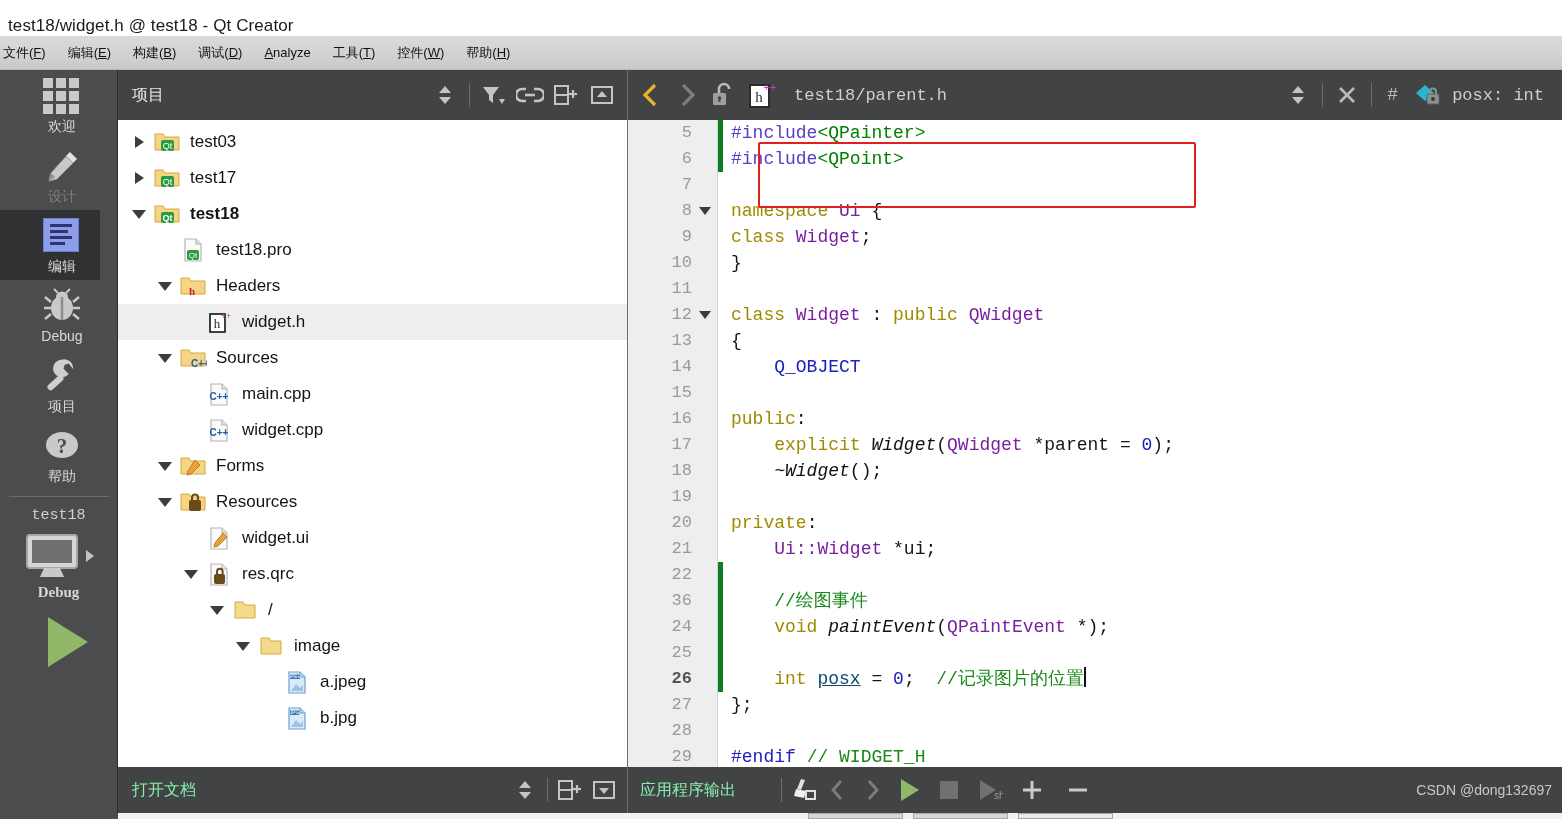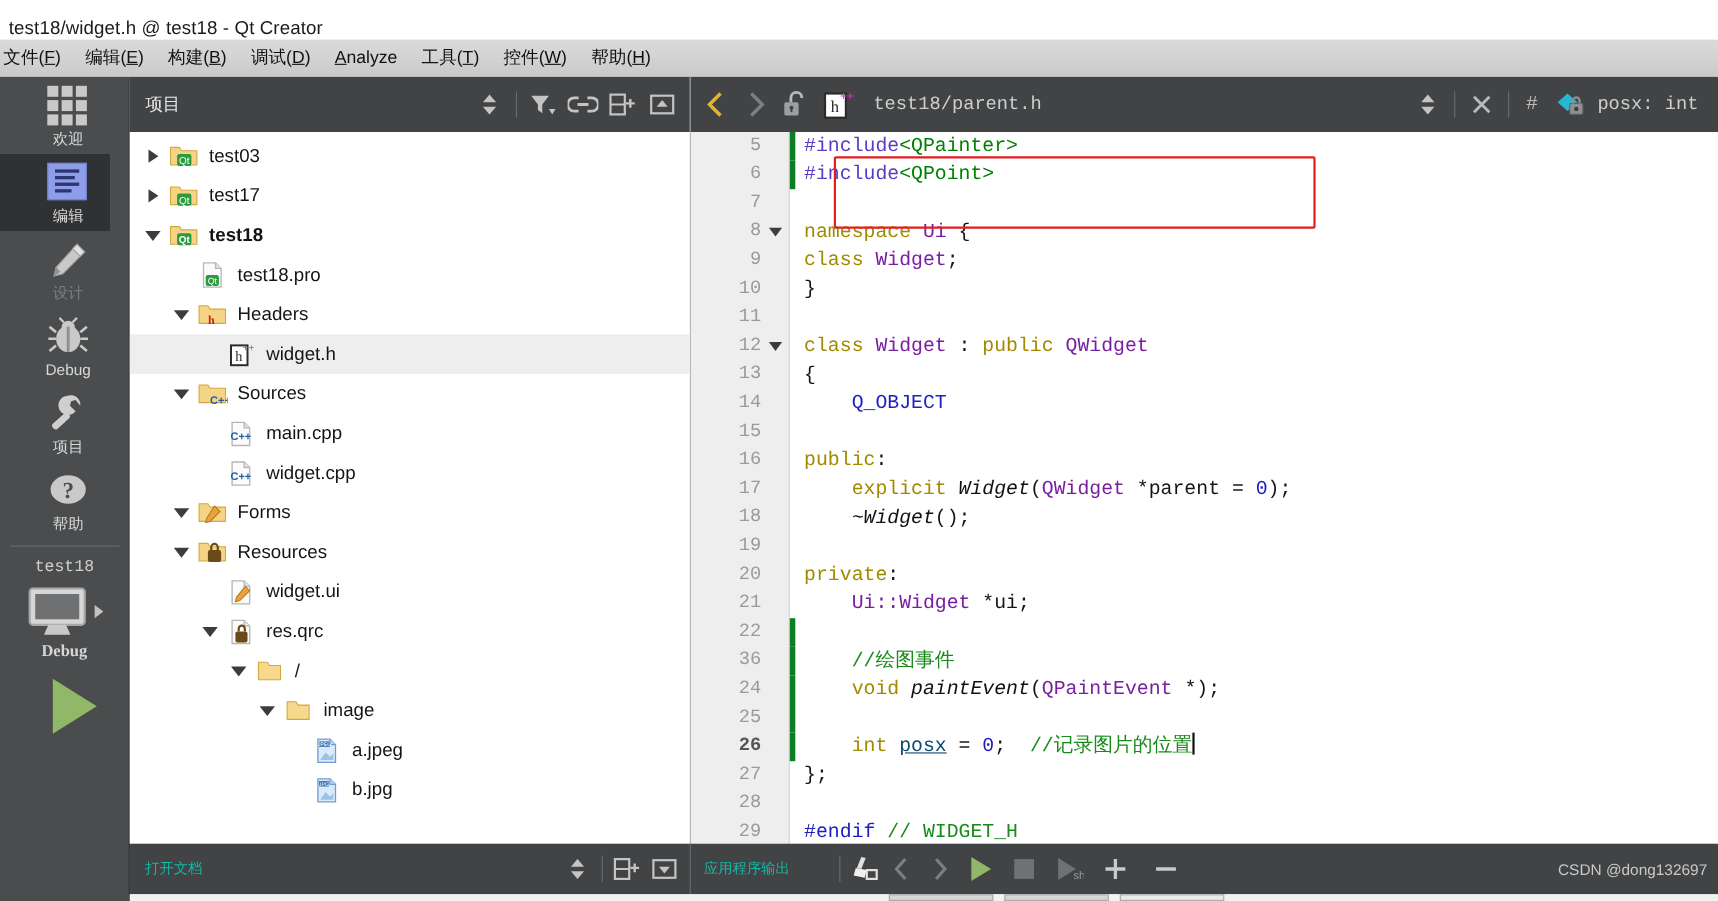--- a/index.html
+++ b/index.html
@@ -20,21 +20,21 @@
     font-family: "Liberation Sans", sans-serif; letter-spacing: .1px;
   }
 
   
   .menubar {
     position: absolute; left: 0; top: 36px; width: 1562px; height: 34px;
     background: linear-gradient(to bottom, #dadada 0%, #d2d2d2 55%, #c9c9c9 100%);
     display: flex; align-items: center; border-bottom: 1px solid #b9b9b9;
   }
   .menu-item {
-    font-size: 16px; color: #111; padding: 3px 11px; cursor: default;
+    font-size: 13px; color: #111; padding: 3px 11px; cursor: default;
     white-space: nowrap;
   }
   .menu-item:first-child { padding-left: 3px; }
   .menu-item u { text-decoration: underline; }
 
   
   .modebar {
     position: absolute; left: 0; top: 70px; width: 118px; height: 749px;
     background: #4a4c4e; border-right: 1px solid #2b2c2e;
   }
@@ -156,21 +156,21 @@
   .redbox { position: absolute; border: 2px solid #e02020; border-radius: 2px;
     pointer-events:none; }
   .caret { display:inline-block; width: 2px; height: 20px; background:#111;
     vertical-align: -3px; }
 
   
   .botbar { position: absolute; left: 118px; top: 767px; width: 1444px; height: 46px;
     background: #414345; display:flex; align-items:center; }
   .botleft { width: 510px; height: 46px; display:flex; align-items:center;
     padding-left: 14px; border-right: 1px solid #6a6c6e; }
-  .botlabel { font-size: 13px; color: #14b8a6; }
+  .botlabel { font-size: 16px; color: #86efac; }
   .botright { flex:1; height:46px; display:flex; align-items:center; padding-left: 12px; }
   .watermark { margin-left:auto; margin-right: 10px; font-size: 14px; color: #c9c9c9; }
 
   .sliver { position:absolute; left:118px; top:813px; width:1444px; height:6px; background:#f2f2f2; }
   .sliver .strip { position:absolute; top:0; height:6px; background:#d6d6d6; border:1px solid #a9a9a9; }
   .botcorner { position:absolute; left:0; top:813px; width:118px; height:6px; background:#4a4c4e; }
 </style>
 </head>
 <body>
 
@@ -202,41 +202,41 @@
             <i></i>
             <i></i>
             <i></i>
             <i></i>
             <i></i>
           </div>
       </div>
       <div class="mode-label">欢迎</div>
     </div>
 
-    <div class="mode-btn active">
-      <div class="mode-ico">
-        <div class="ico-edit">
-            <i></i>
-            <i></i>
-            <i></i>
-            <i></i>
-          </div>
-      </div>
-      <div class="mode-label">编辑</div>
-    </div>
-
     <div class="mode-btn">
       <div class="mode-ico">
         <svg class="ico-pencil" viewBox="0 0 38 38">
           <polygon points="27,4 34,11 14,31 6,33 8,25" fill="#c9c9c9" stroke="#9a9a9a" stroke-width="1"></polygon>
           <polygon points="27,4 34,11 30,15 23,8" fill="#e2e2e2" stroke="#9a9a9a" stroke-width="1"></polygon>
           <polygon points="6,33 8,25 12,29" fill="#8e9092"></polygon>
         </svg>
       </div>
       <div class="mode-label disabled">设计</div>
+    </div>
+
+    <div class="mode-btn active">
+      <div class="mode-ico">
+        <div class="ico-edit">
+            <i></i>
+            <i></i>
+            <i></i>
+            <i></i>
+          </div>
+      </div>
+      <div class="mode-label">编辑</div>
     </div>
 
     <div class="mode-btn">
       <div class="mode-ico">
         <svg class="ico-bug" viewBox="0 0 38 34">
           <ellipse cx="19" cy="20" rx="11" ry="12" fill="#c9c9c9"></ellipse>
           <ellipse cx="19" cy="9" rx="6" ry="5.5" fill="#c9c9c9"></ellipse>
           <rect x="17.7" y="9" width="2.6" height="23" fill="#8e9092"></rect>
           <path d="M8 14 L2 9 M8 20 L1 20 M8 26 L2 31 M30 14 L36 9 M30 20 L37 20 M30 26 L36 31" stroke="#c9c9c9" stroke-width="2.4" fill="none"></path>
           <path d="M15 5 L11 1 M23 5 L27 1" stroke="#c9c9c9" stroke-width="2" fill="none"></path>

